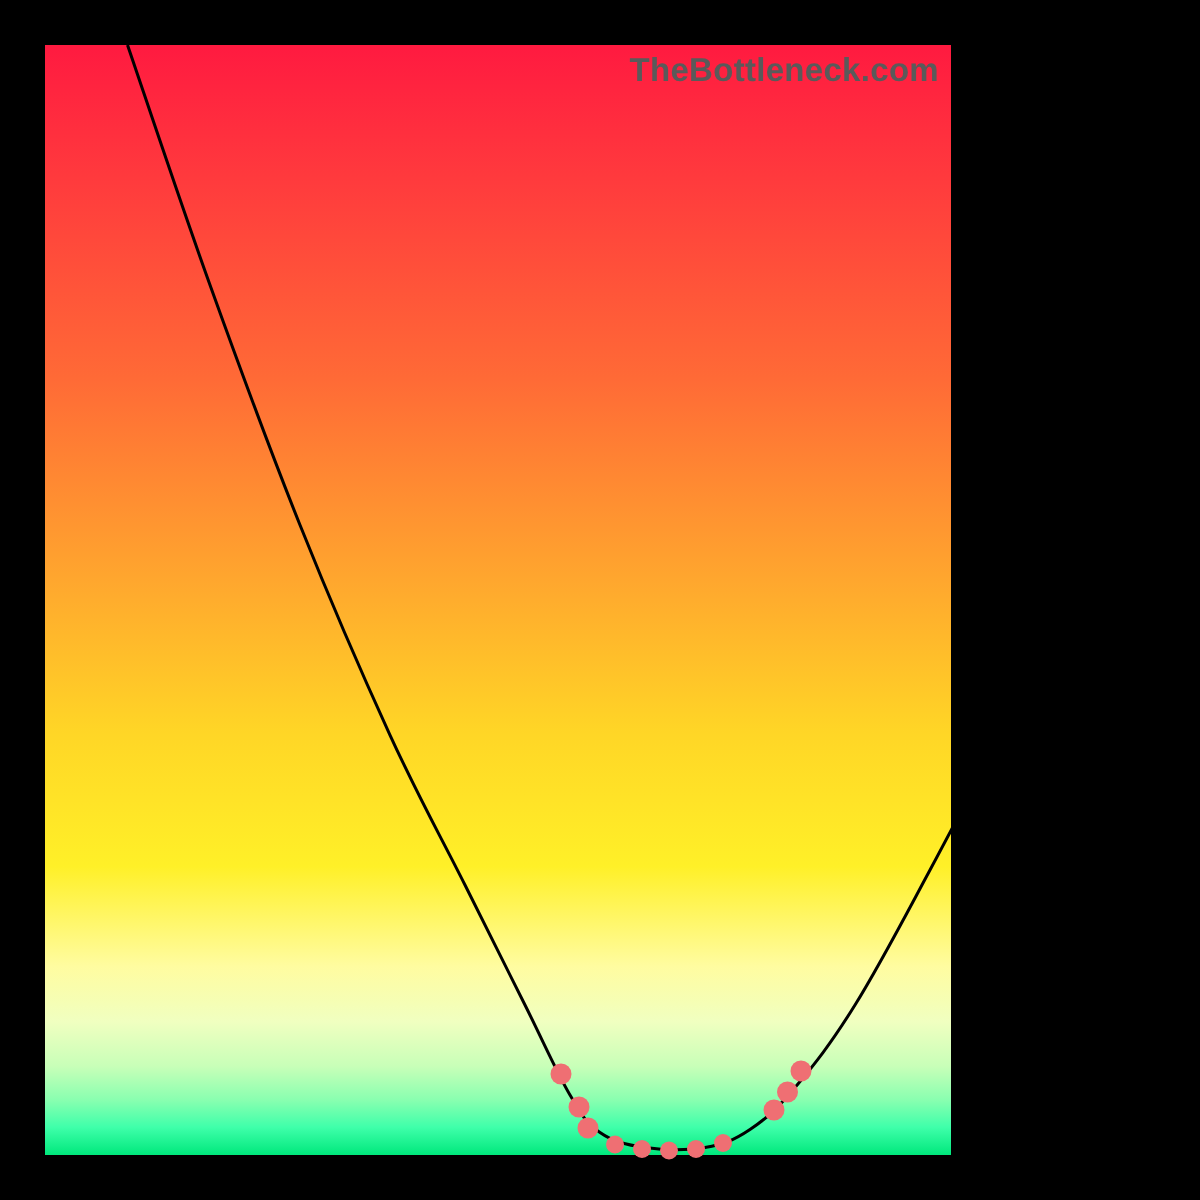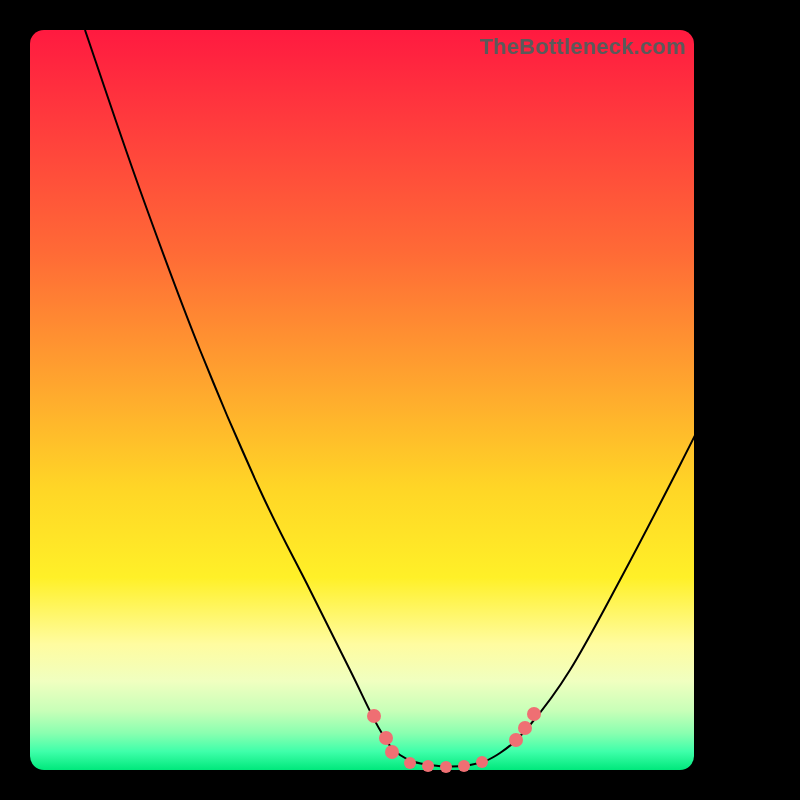--- a/index.html
+++ b/index.html
@@ -16,39 +16,38 @@
     left: 0;
     top: 0;
     width: 800px;
     height: 800px;
     background: #000;
   }
   .plot-area {
     position: absolute;
     left: 30px;
     top: 30px;
-    width: 664px;
+    width: 604px;
     height: 740px;
     
     background: linear-gradient(
       to bottom,
       #ff1a40 0%,
       #ff3a3d 12%,
       #ff6a36 30%,
       #ffa62e 48%,
       #ffd626 62%,
       #fff028 74%,
       #fffca0 83%,
       #f0ffc0 88%,
       #c8ffb8 92%,
       #8affb0 95%,
       #3fffaa 97.5%,
       #00e87c 100%
     );
-    border-radius: 14px;
   }
   .watermark {
     position: absolute;
     top: 4px;
     right: 8px;
     color: #5a5a5a;
     font-size: 22px;
     font-weight: 600;
     letter-spacing: 0.2px;
     user-select: none;

